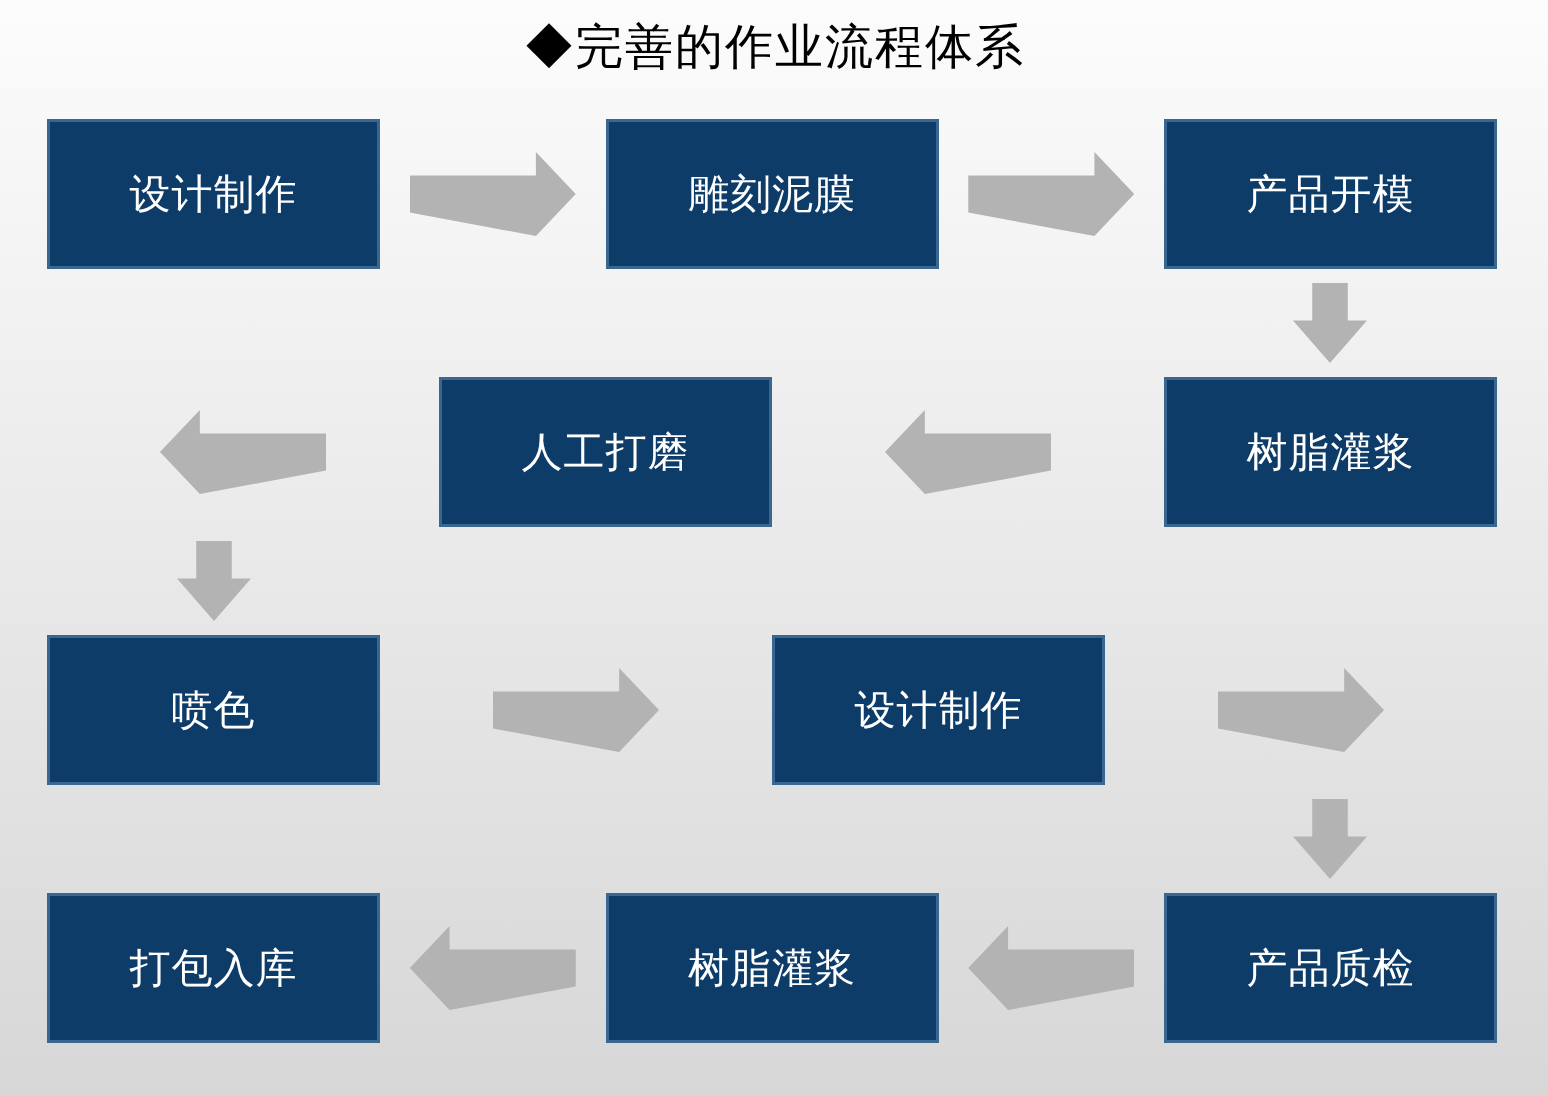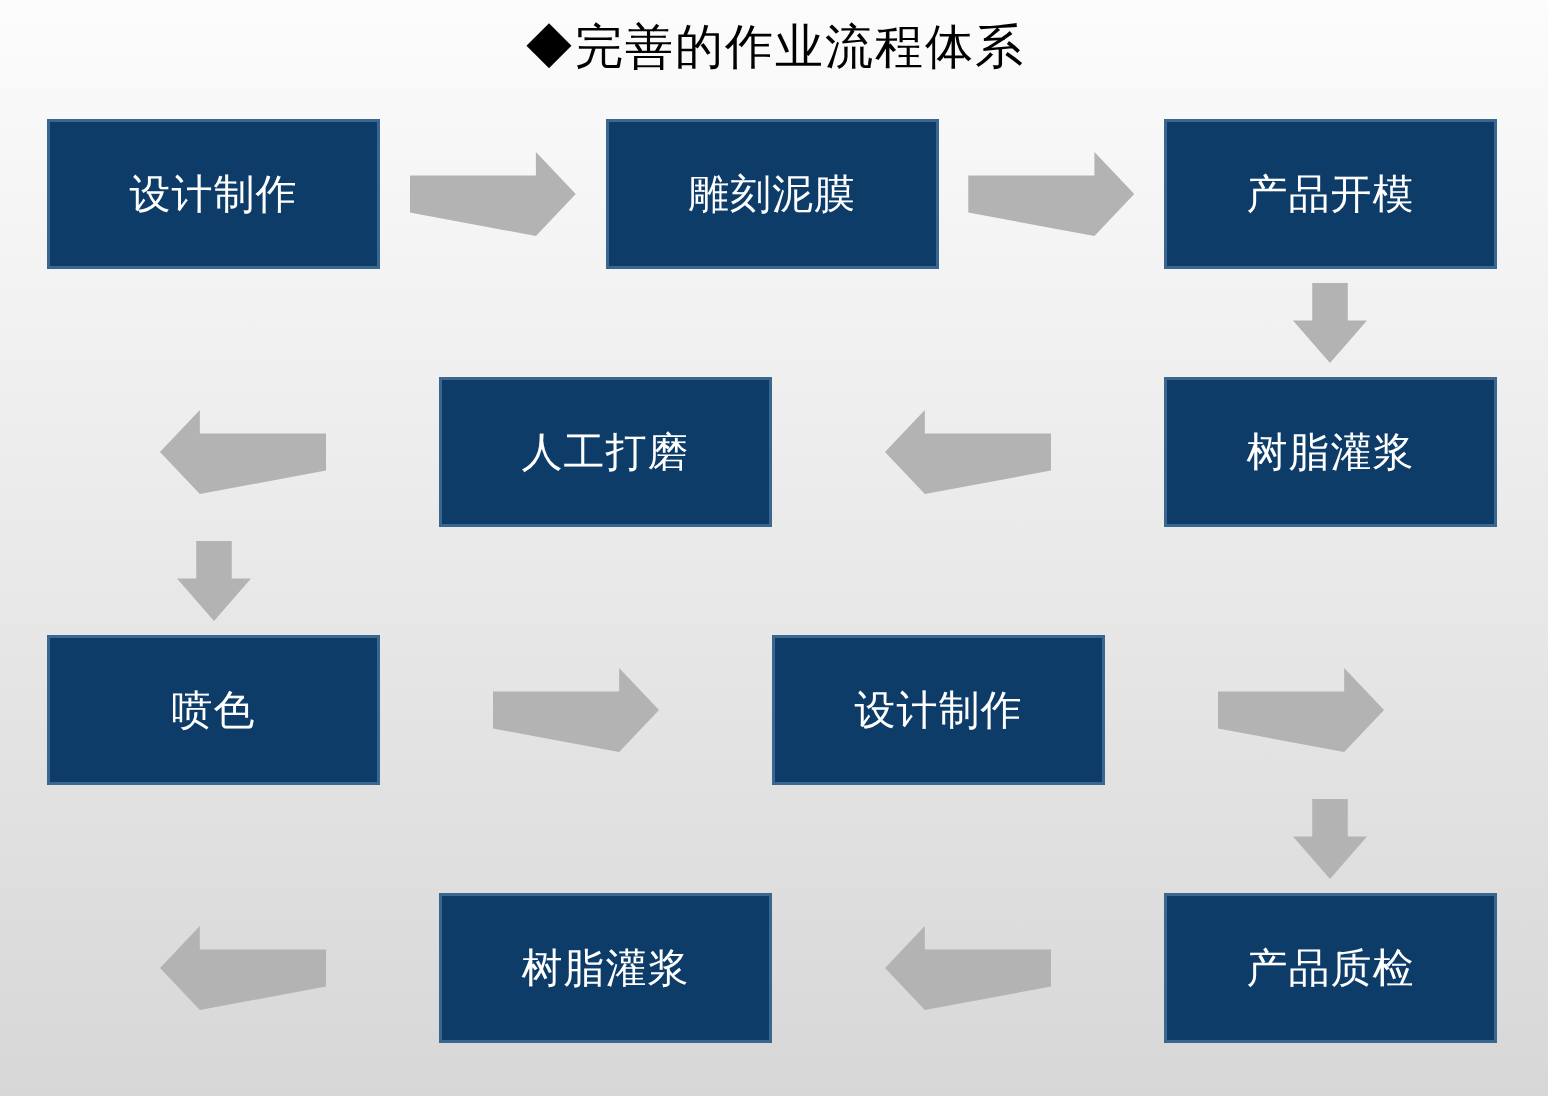--- a/index.html
+++ b/index.html
@@ -119,20 +119,21 @@
         </div>
         <div class="box">设计制作</div>
         <div class="arrow-cell">
           <div class="h-arrow arrow-right"></div>
         </div>
       </div>
       <div class="connector-row">
         <div class="v-arrow right"></div>
       </div>
       <div class="box-row">
+        <div class="box">打包入库</div>
         <div class="arrow-cell">
           <div class="h-arrow arrow-left"></div>
         </div>
         <div class="box">树脂灌浆</div>
         <div class="arrow-cell">
           <div class="h-arrow arrow-left"></div>
         </div>
         <div class="box">产品质检</div>
       </div>
     </div>

